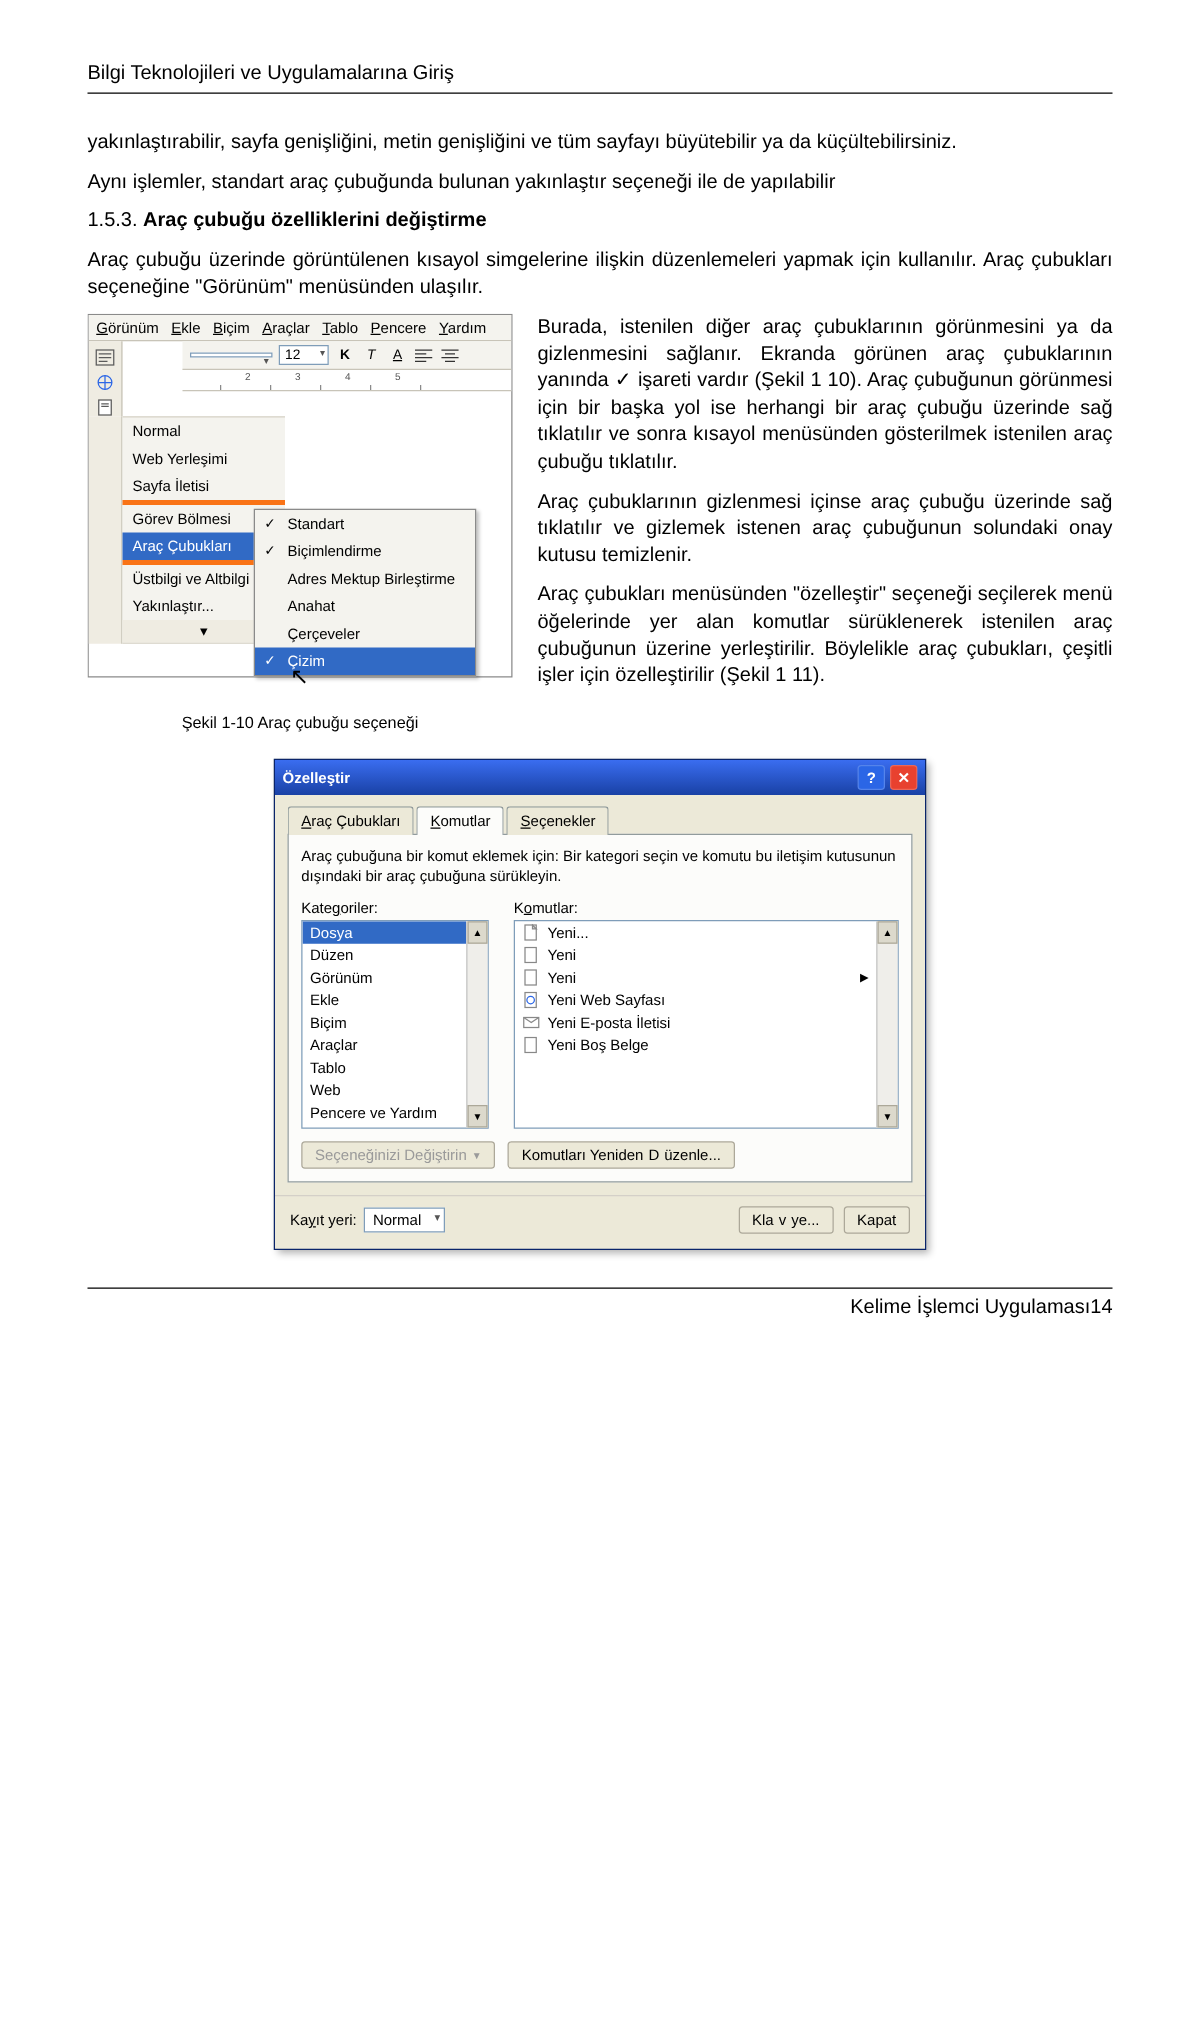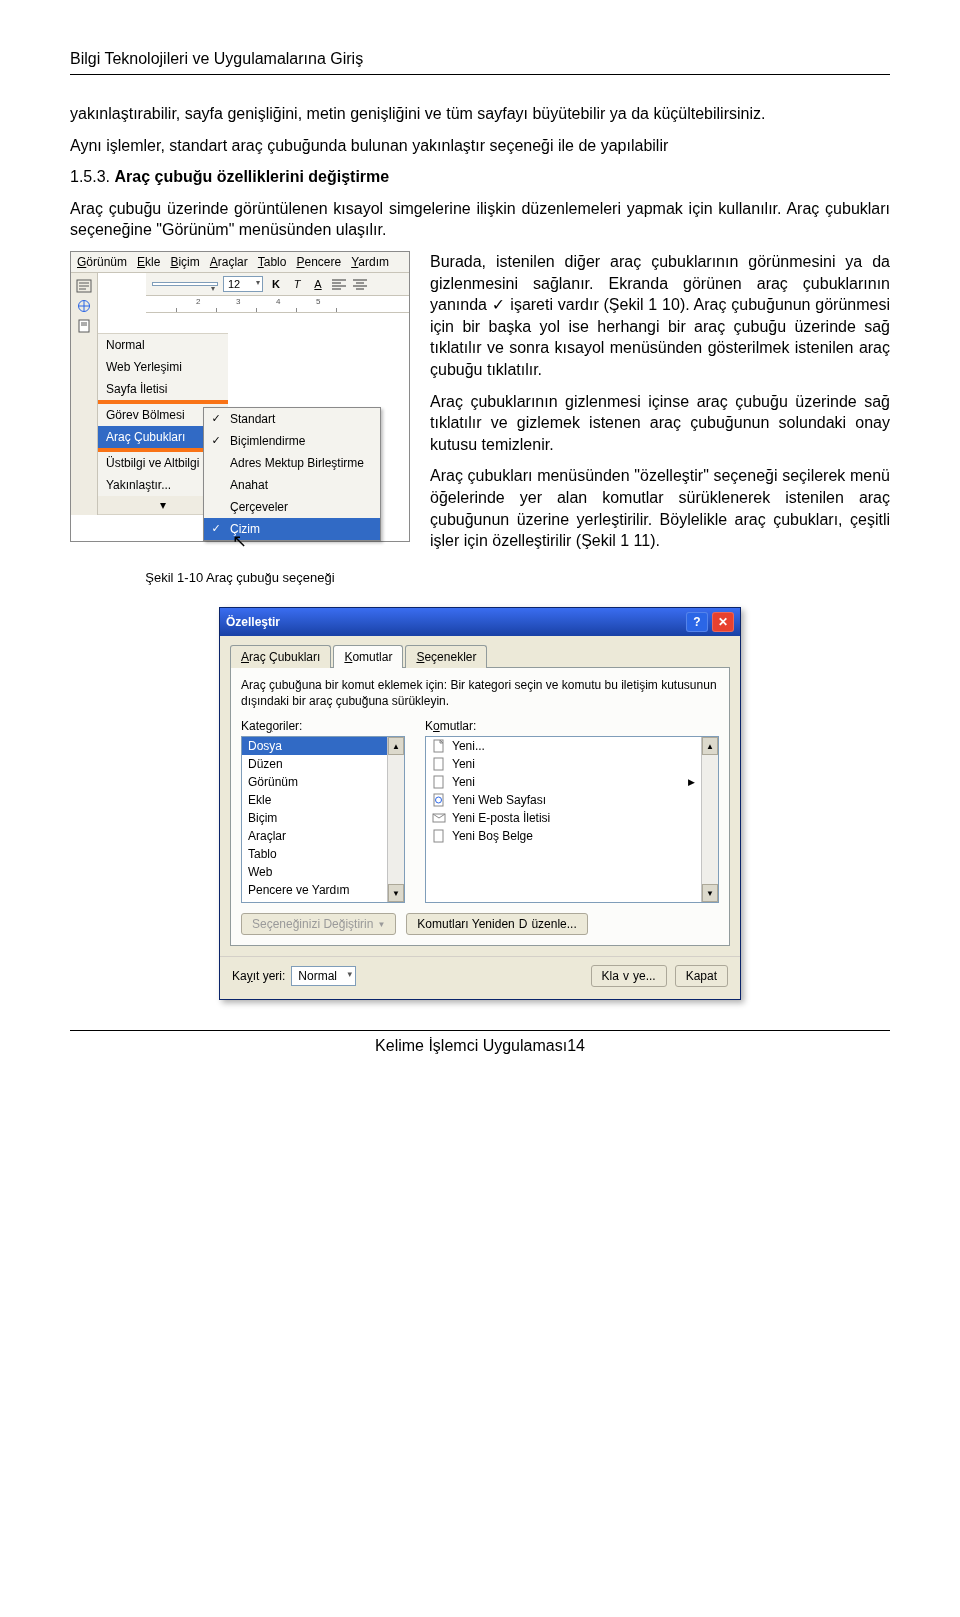--- a/index.html
+++ b/index.html
@@ -204,21 +204,21 @@
   .tab.active { background:#fcfcfa; z-index:2; }
   .tab .u1 { text-decoration: underline; }
   .tab-body {
     margin: 0 10px 10px 10px;
     border: 1px solid #919b9c;
     background: #fcfcfa;
     padding: 10px;
   }
   .hint { font-size: 12px; margin-bottom: 10px; line-height:1.3; }
   .cols { display:flex; gap:20px; }
-  .colL { width: 164px; }
+  .colL { width: 150px; }
   .colR { flex:1; }
   .lbl { margin-bottom: 3px; }
   .lbl .u1 { text-decoration: underline; }
   .listbox {
     border: 1px solid #7f9db9;
     background: #fff;
     height: 165px;
     position: relative;
     display: flex;
   }
@@ -262,21 +262,21 @@
   .fig-caption2 {
     font-size: 15px;
     font-weight: bold;
     text-align: center;
     margin: 20px 0 30px 0;
   }
   .footer {
     border-top: 1px solid #000;
     padding-top: 6px;
     display:flex;
-    justify-content: center;
+    justify-content: flex-end;
     font-size: 16px;
     margin-top: 30px;
   }
 </style>
 </head>
 <body>
 
 <div class="page">
   <div class="header-title">Bilgi Teknolojileri ve Uygulamalarına Giriş</div>
 

